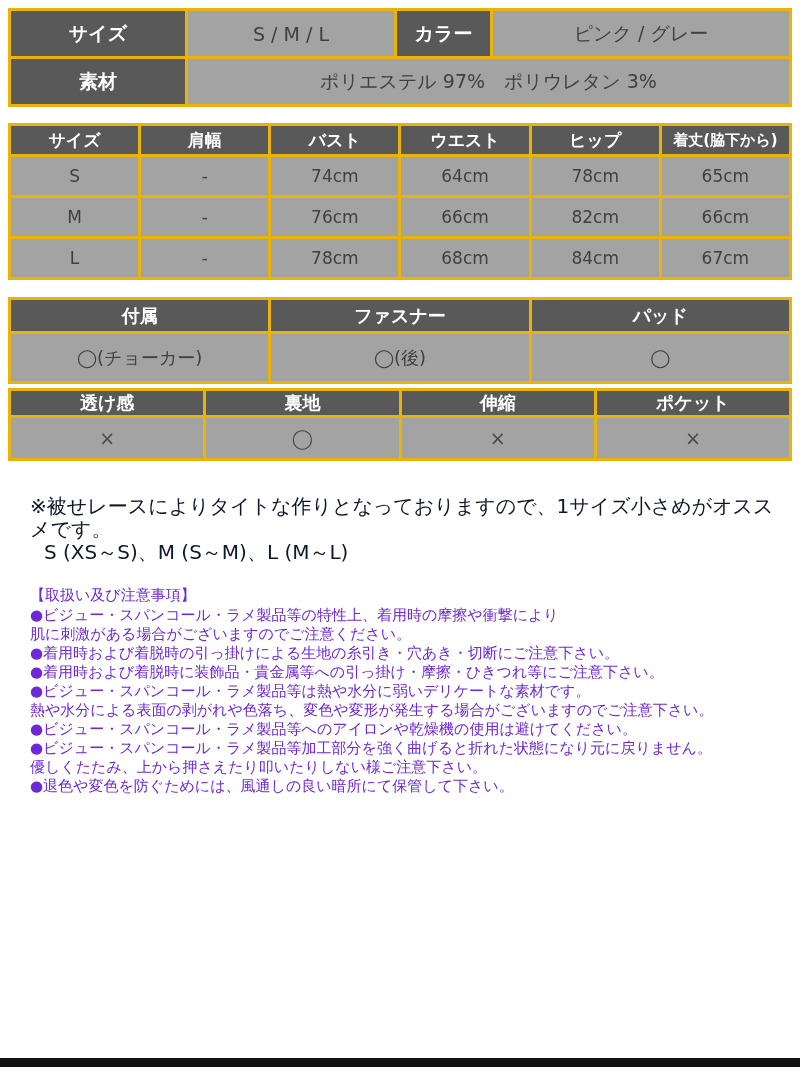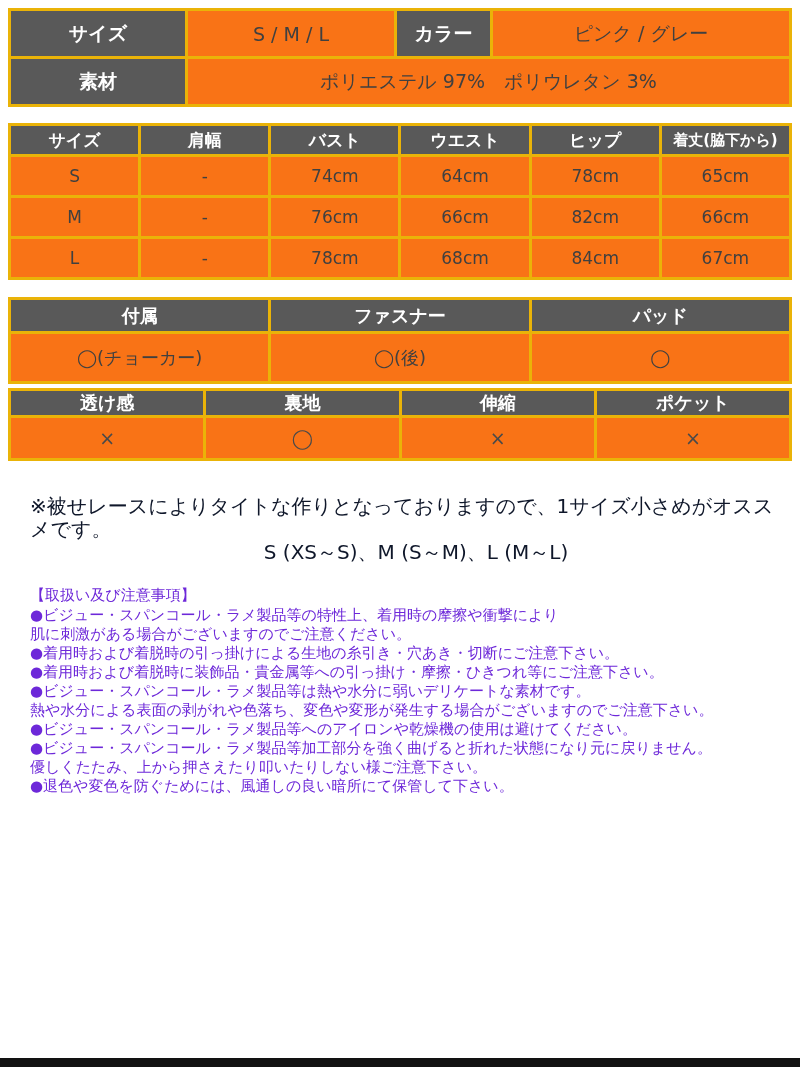--- a/index.html
+++ b/index.html
@@ -10,21 +10,21 @@
     color:#404040;
   }
   .page { position:relative; width:800px; height:1067px; background:#fff; overflow:hidden; }
 
   table { border-collapse:collapse; table-layout:fixed; width:784px; margin-left:8px; }
   th, td { border:3px solid #eab308; text-align:center; vertical-align:middle; }
   th {
     background:#595959; color:#ffffff;
     font-weight:bold; font-size:18px;
   }
-  td { font-size:18px; color:#404040; background:#f97316; }
+  td { font-size:18px; color:#404040; background:#a3a3a3; }
 
   
   .t1 { margin-top:8px; }
   .t1 tr { height:48px; }
   .t1 th { font-size:19px; }
   .t1 td { font-size:19px; }
 
   
   .t2 { margin-top:16px; }
   .t2 tr.hd { height:31px; }
@@ -41,21 +41,21 @@
 
   
   .t4 { margin-top:4px; }
   .t4 tr.hd { height:24px; }
   .t4 tr.val { height:43px; }
   .t4 td { font-size:19px; color:#4a4a4a; }
 
   .circle { font-size:20px; }
 
   .note { margin:34px 12px 0 30px; font-size:20px; line-height:23px; color:#0f172a; }
-  .note .indent { padding-left:14px;text-align:center; }
+  .note .indent { padding-left:14px; }
 
   .care { margin:22px 12px 0 30px; font-size:15px; line-height:19px; color:#6d28d9; }
   .care .title { margin-bottom:1px; }
 
   .bottom-bar {
     position:absolute; left:0; bottom:0;
     width:800px; height:9px; background:#121212;
   }
 </style>
 </head>

